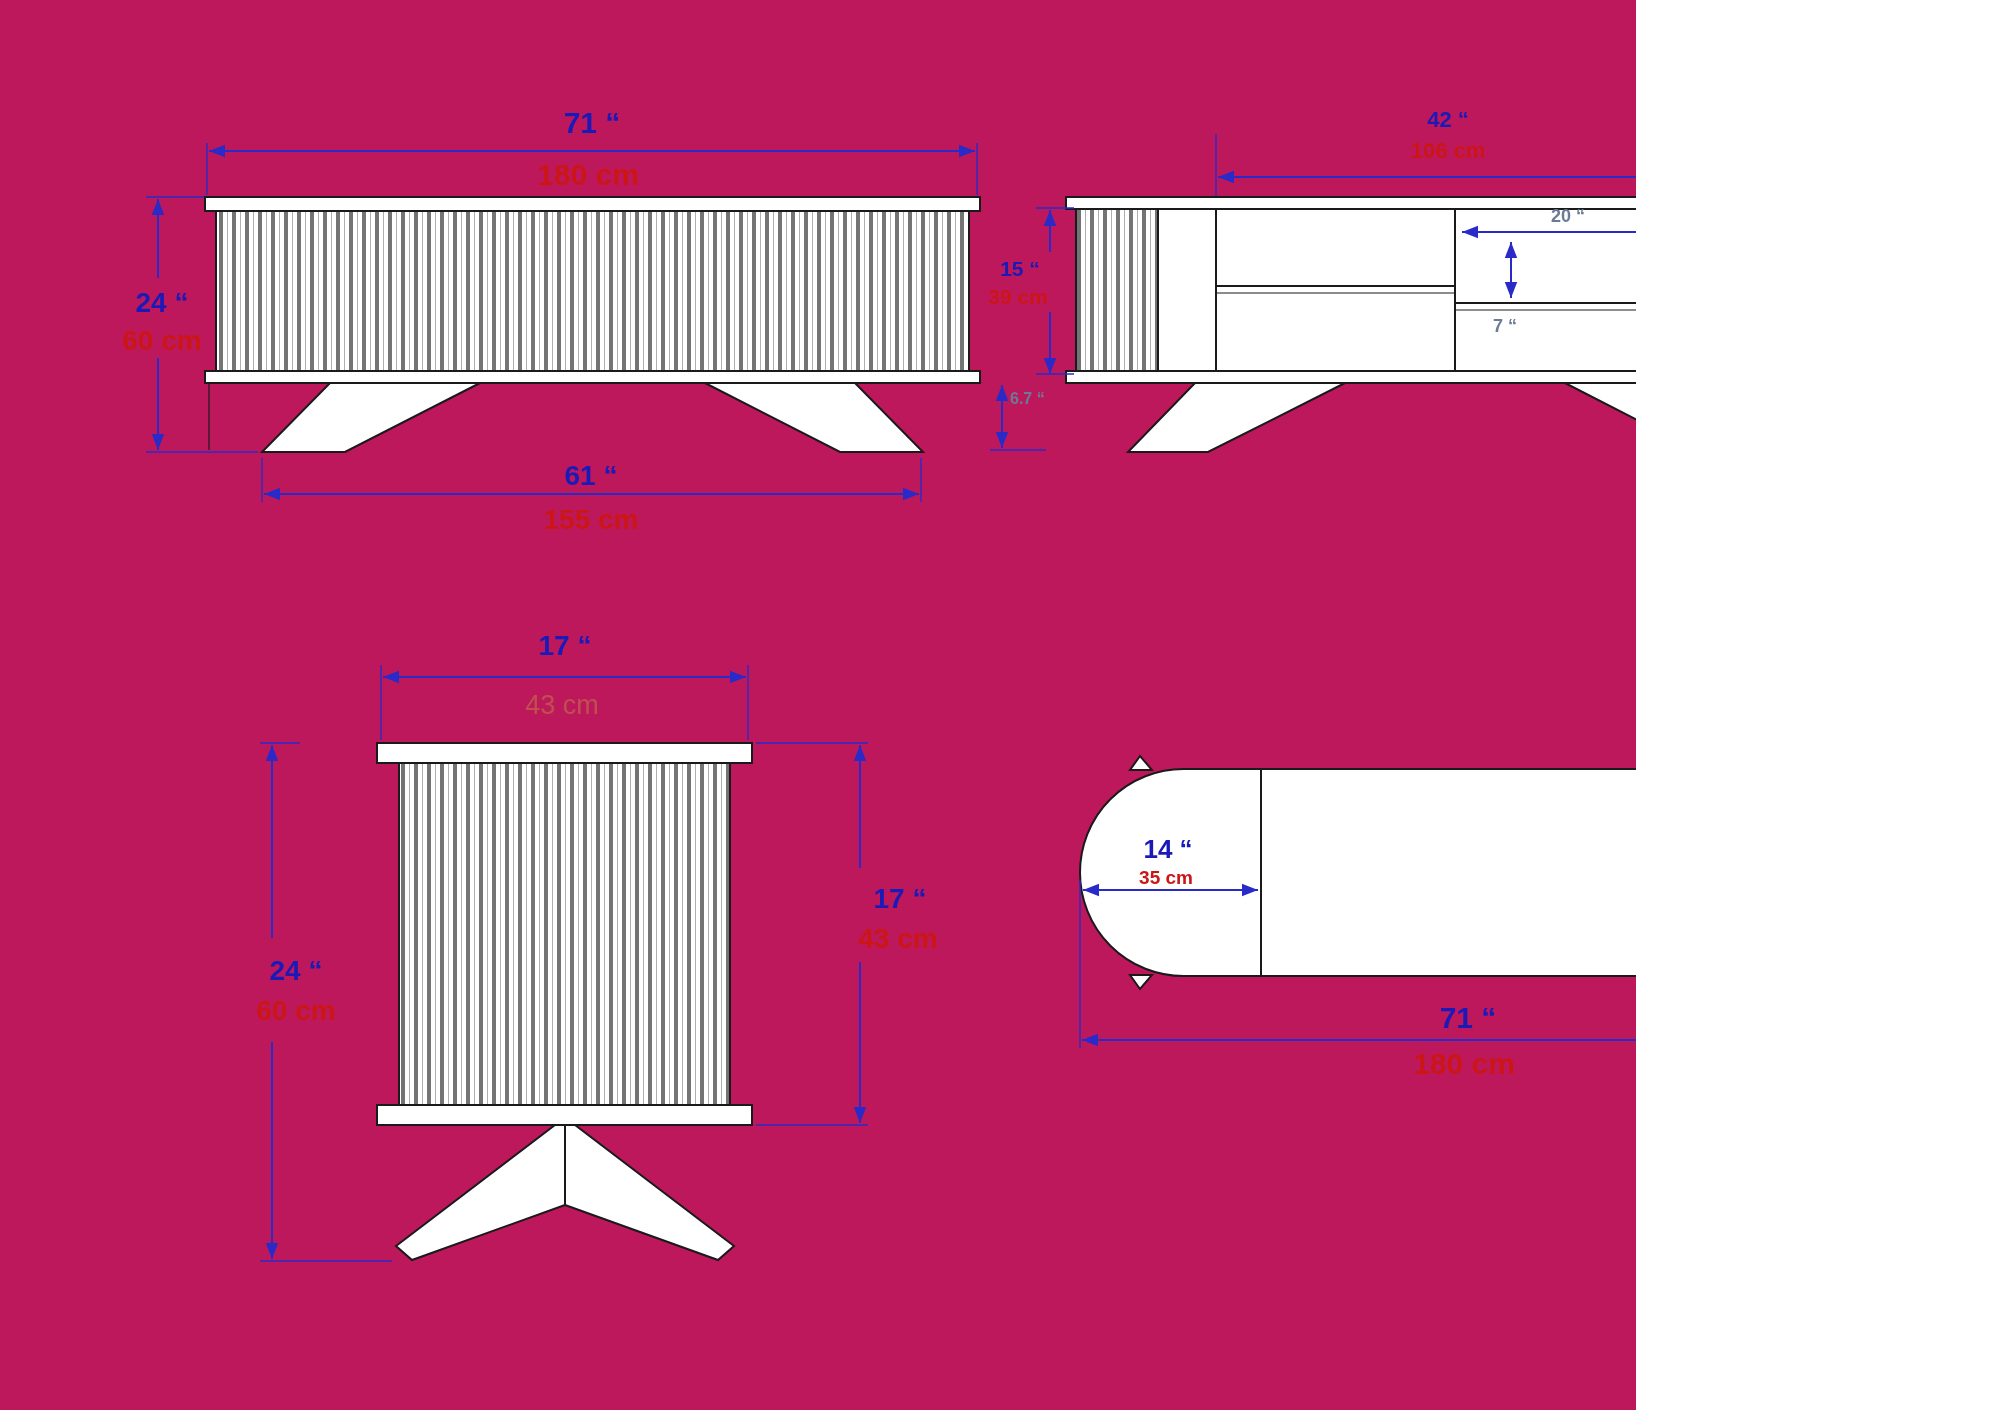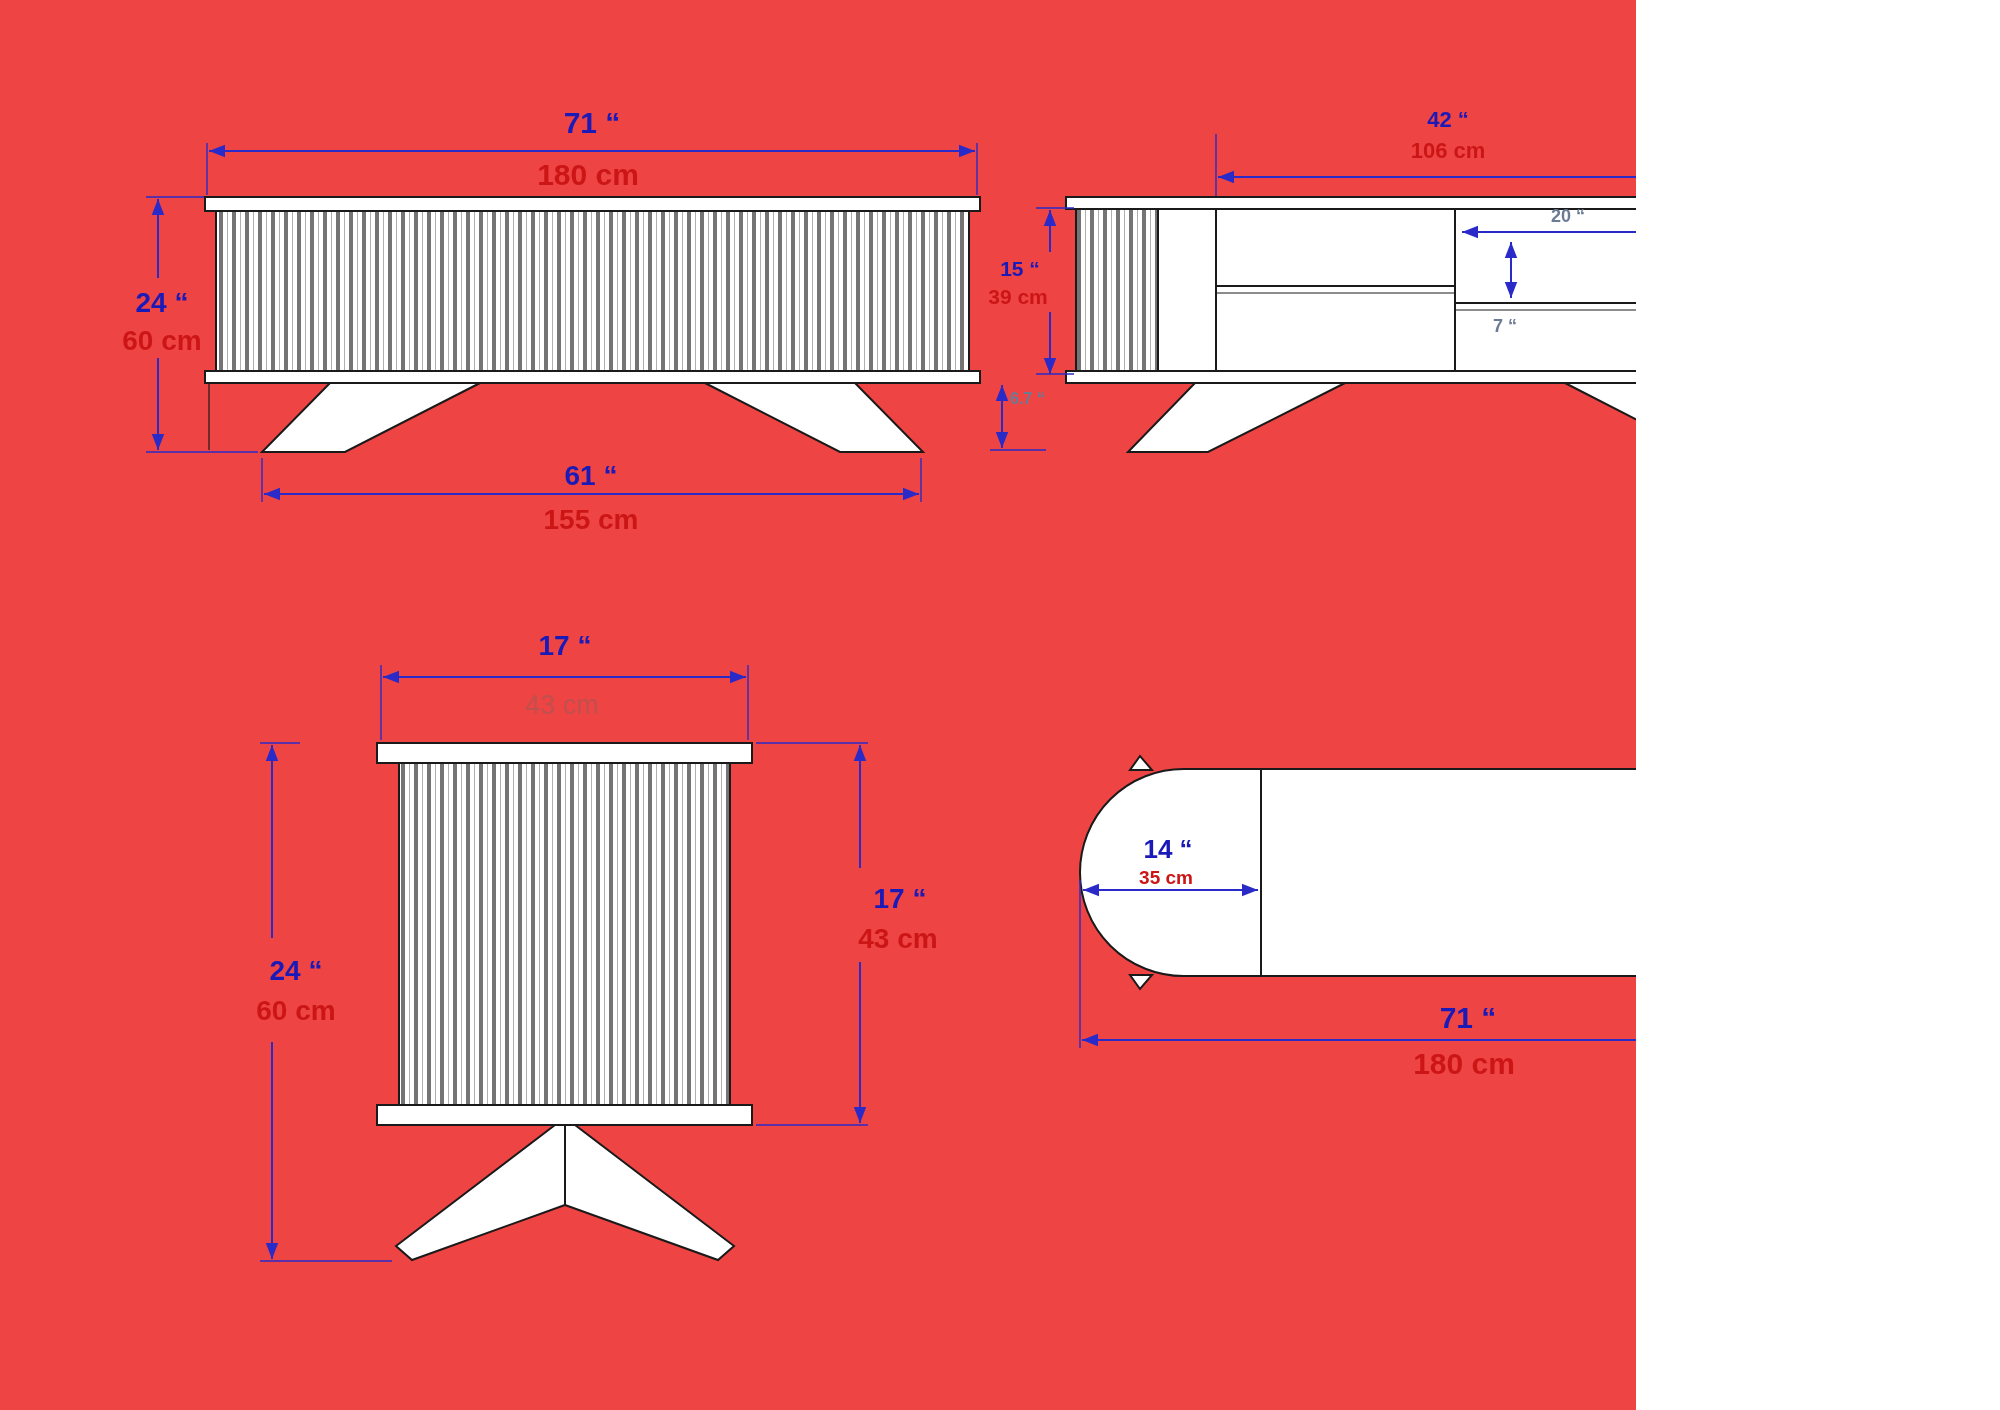--- a/index.html
+++ b/index.html
@@ -1,16 +1,16 @@
 <!DOCTYPE html>
 <html><head>
 <meta charset="utf-8">
 <style>
   html,body{margin:0;padding:0;background:#ffffff;}
-  .canvas{position:relative;width:1636px;height:1410px;background:#ef4444;overflow:hidden;}
+  .canvas{position:relative;width:1636px;height:1410px;background:#be185d;overflow:hidden;}
   svg{display:block;}
   svg text{font-family:"Liberation Sans","DejaVu Sans",sans-serif;}
   .mid{text-anchor:middle;}
   .t-in{fill:#1a1ab8;font-weight:700;}
   .t-cm{fill:#cc1616;font-weight:700;}
   .t-cm-soft{fill:#c0504d;font-weight:400;}
   .t-mut{fill:#6b7b95;font-weight:700;}
   .ln{stroke:#1a1a1a;stroke-width:2;fill:none;stroke-linecap:square;}
   .thin{stroke:#1a1a1a;stroke-width:1.2;fill:none;}
   .panel{fill:#ffffff;stroke:#1a1a1a;stroke-width:2;}

